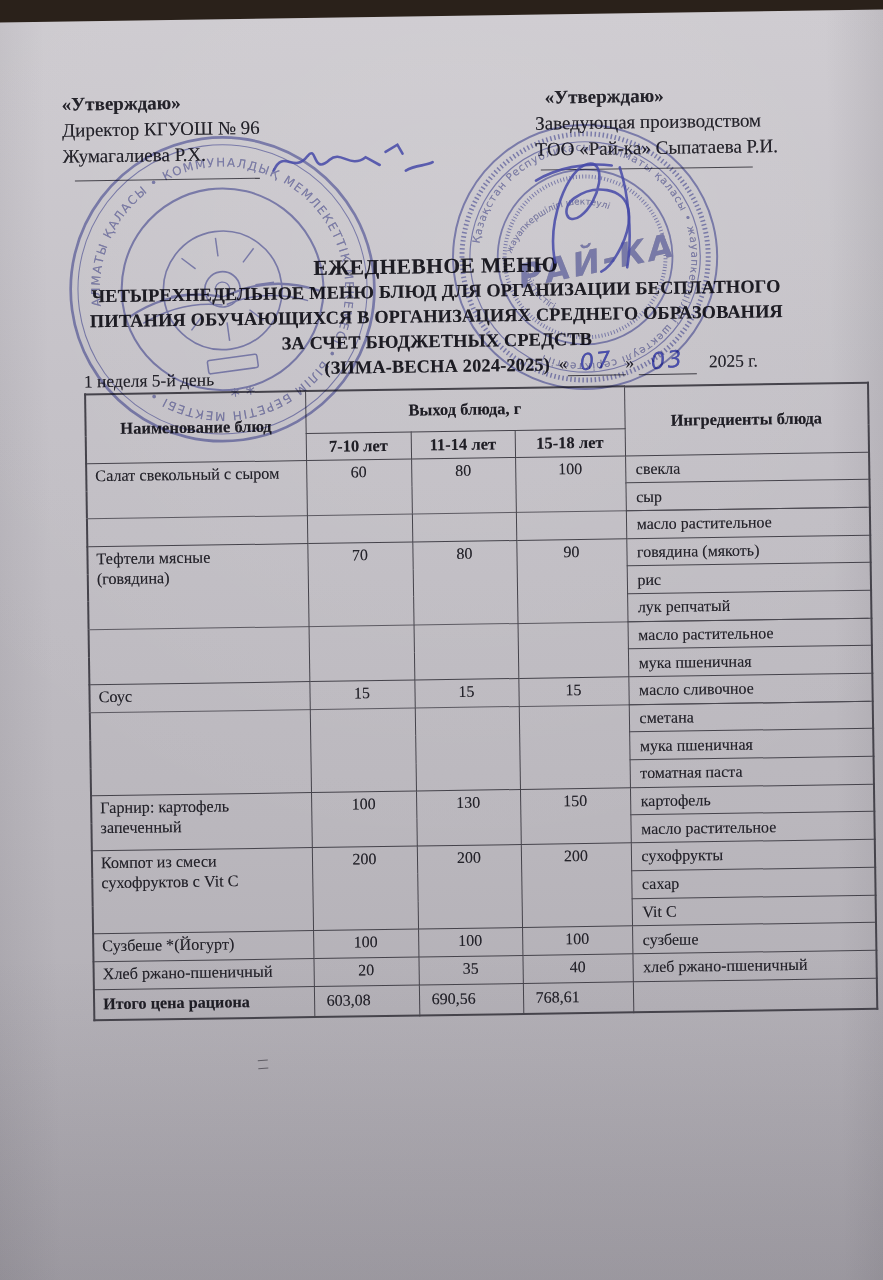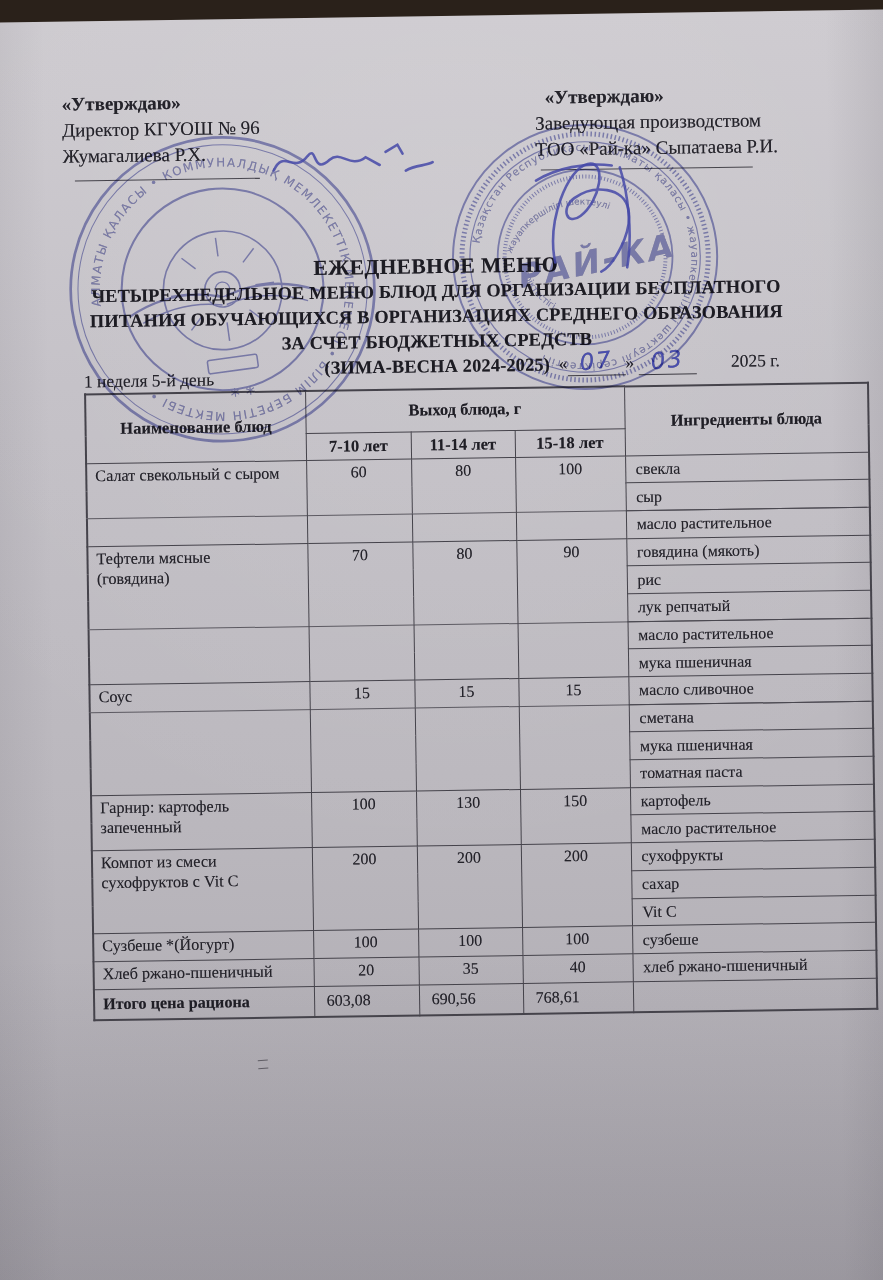--- a/index.html
+++ b/index.html
@@ -39,21 +39,21 @@
     font-weight:bold;color:#1d1c23;}
   .title-block .t1{font-size:21.5px;line-height:26px;letter-spacing:.4px;}
   .title-block .t2{font-size:18.3px;line-height:25px;letter-spacing:.2px;}
 
   
   .week-label{position:absolute;left:88px;top:366px;font-size:17.5px;z-index:2;}
   .date-line{position:absolute;left:563px;top:350px;z-index:2;font-size:17.5px;white-space:nowrap;}
   .hseg{display:inline-block;border-bottom:1.7px solid #3c3a42;padding:0 10px 1px 10px;min-width:38px;text-align:center;}
   .hand{display:inline-block;font-family:"DejaVu Sans",sans-serif;font-style:italic;
     font-size:23px;color:#4a4fae;transform:rotate(-5deg);letter-spacing:2px;}
-  .yr{margin-left:30px;}
+  .yr{margin-left:8px;}
 
   
   .table-wrap{position:absolute;left:88px;top:388px;width:783px;z-index:2;}
   table{width:783px;border-collapse:collapse;table-layout:fixed;}
   table, th, td{border:1.4px solid #45434b;}
   table{border-width:2px;}
   th{font-size:16.5px;font-weight:bold;color:#1f1e25;padding:2px;}
   .th-top{height:42px;}
   .th-age{height:27px;}
   td{font-size:16px;line-height:1.25;}

